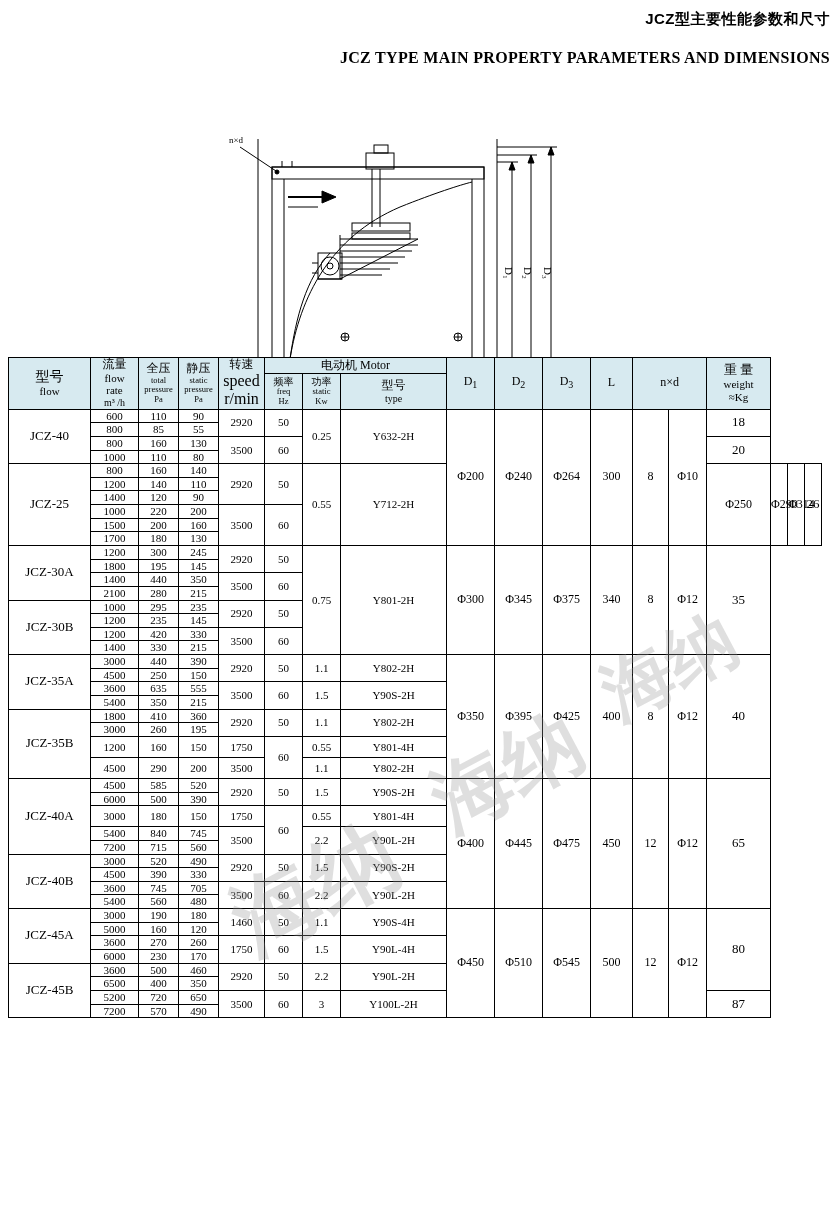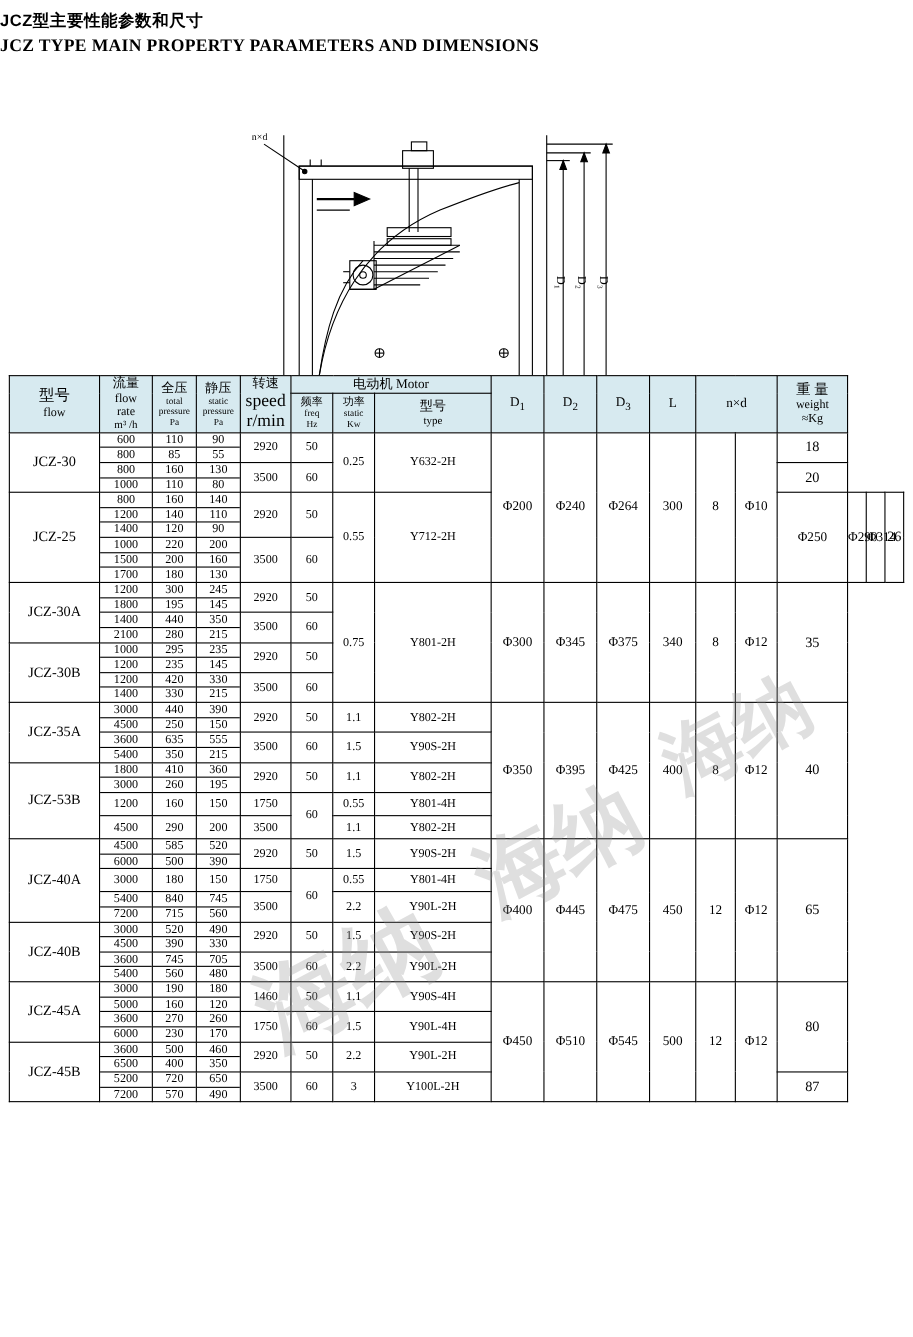--- a/index.html
+++ b/index.html
@@ -1,23 +1,23 @@
 <!DOCTYPE html>
 <html><head>
 <meta charset="utf-8">
 <style>
   html,body{margin:0;padding:0;}
   body{
     width:830px;height:1215px;background:#ffffff;
     font-family:"Liberation Serif", serif;
     color:#000;position:relative;overflow:hidden;
   }
-  .title-block{text-align:left;padding-top:10px;}
+  .title-block{text-align:right;padding-top:10px;}
   .title-cn{font-family:"Liberation Sans", sans-serif;font-size:15px;font-weight:bold;letter-spacing:.5px;}
-  .title-en{font-size:16px;font-weight:bold;letter-spacing:.3px;margin-top:4px;}
+  .title-en{font-size:16px;font-weight:bold;letter-spacing:.3px;margin-top:20px;}
 
   
   .drawing{position:relative;width:830px;height:290px;}
   .drw-svg{position:absolute;left:0;top:0;}
 
   
   .tbl-wrap{position:relative;padding:0 8px;}
   table.spec{
     border-collapse:collapse;width:814px;table-layout:fixed;
     font-size:11px;
@@ -220,21 +220,21 @@
         <div class="sm2">static</div>
         <div class="sm2">Kw</div>
       </td>
       <td>
         <div class="mid">型号</div>
         <div class="sm" style="font-size:10px">type</div>
       </td>
     </tr>
 
     <tr>
-      <td rowspan="2" class="model">JCZ-30</td>
+      <td rowspan="2" class="model">JCZ-40</td>
       <td class="val">
             <span class="stack">
               <span>600</span>
               <span>800</span>
             </span>
           </td>
       <td class="val">
             <span class="stack">
               <span>110</span>
               <span>85</span>
@@ -492,21 +492,21 @@
               <span>215</span>
             </span>
           </td>
       <td class="val">3500</td>
       <td class="val">60</td>
       <td class="val">1.5</td>
       <td class="val">Y90S-2H</td>
     </tr>
 
     <tr>
-      <td rowspan="3" class="model">JCZ-53B</td>
+      <td rowspan="3" class="model">JCZ-35B</td>
       <td class="val">
             <span class="stack">
               <span>1800</span>
               <span>3000</span>
             </span>
           </td>
       <td class="val">
             <span class="stack">
               <span>410</span>
               <span>260</span>

